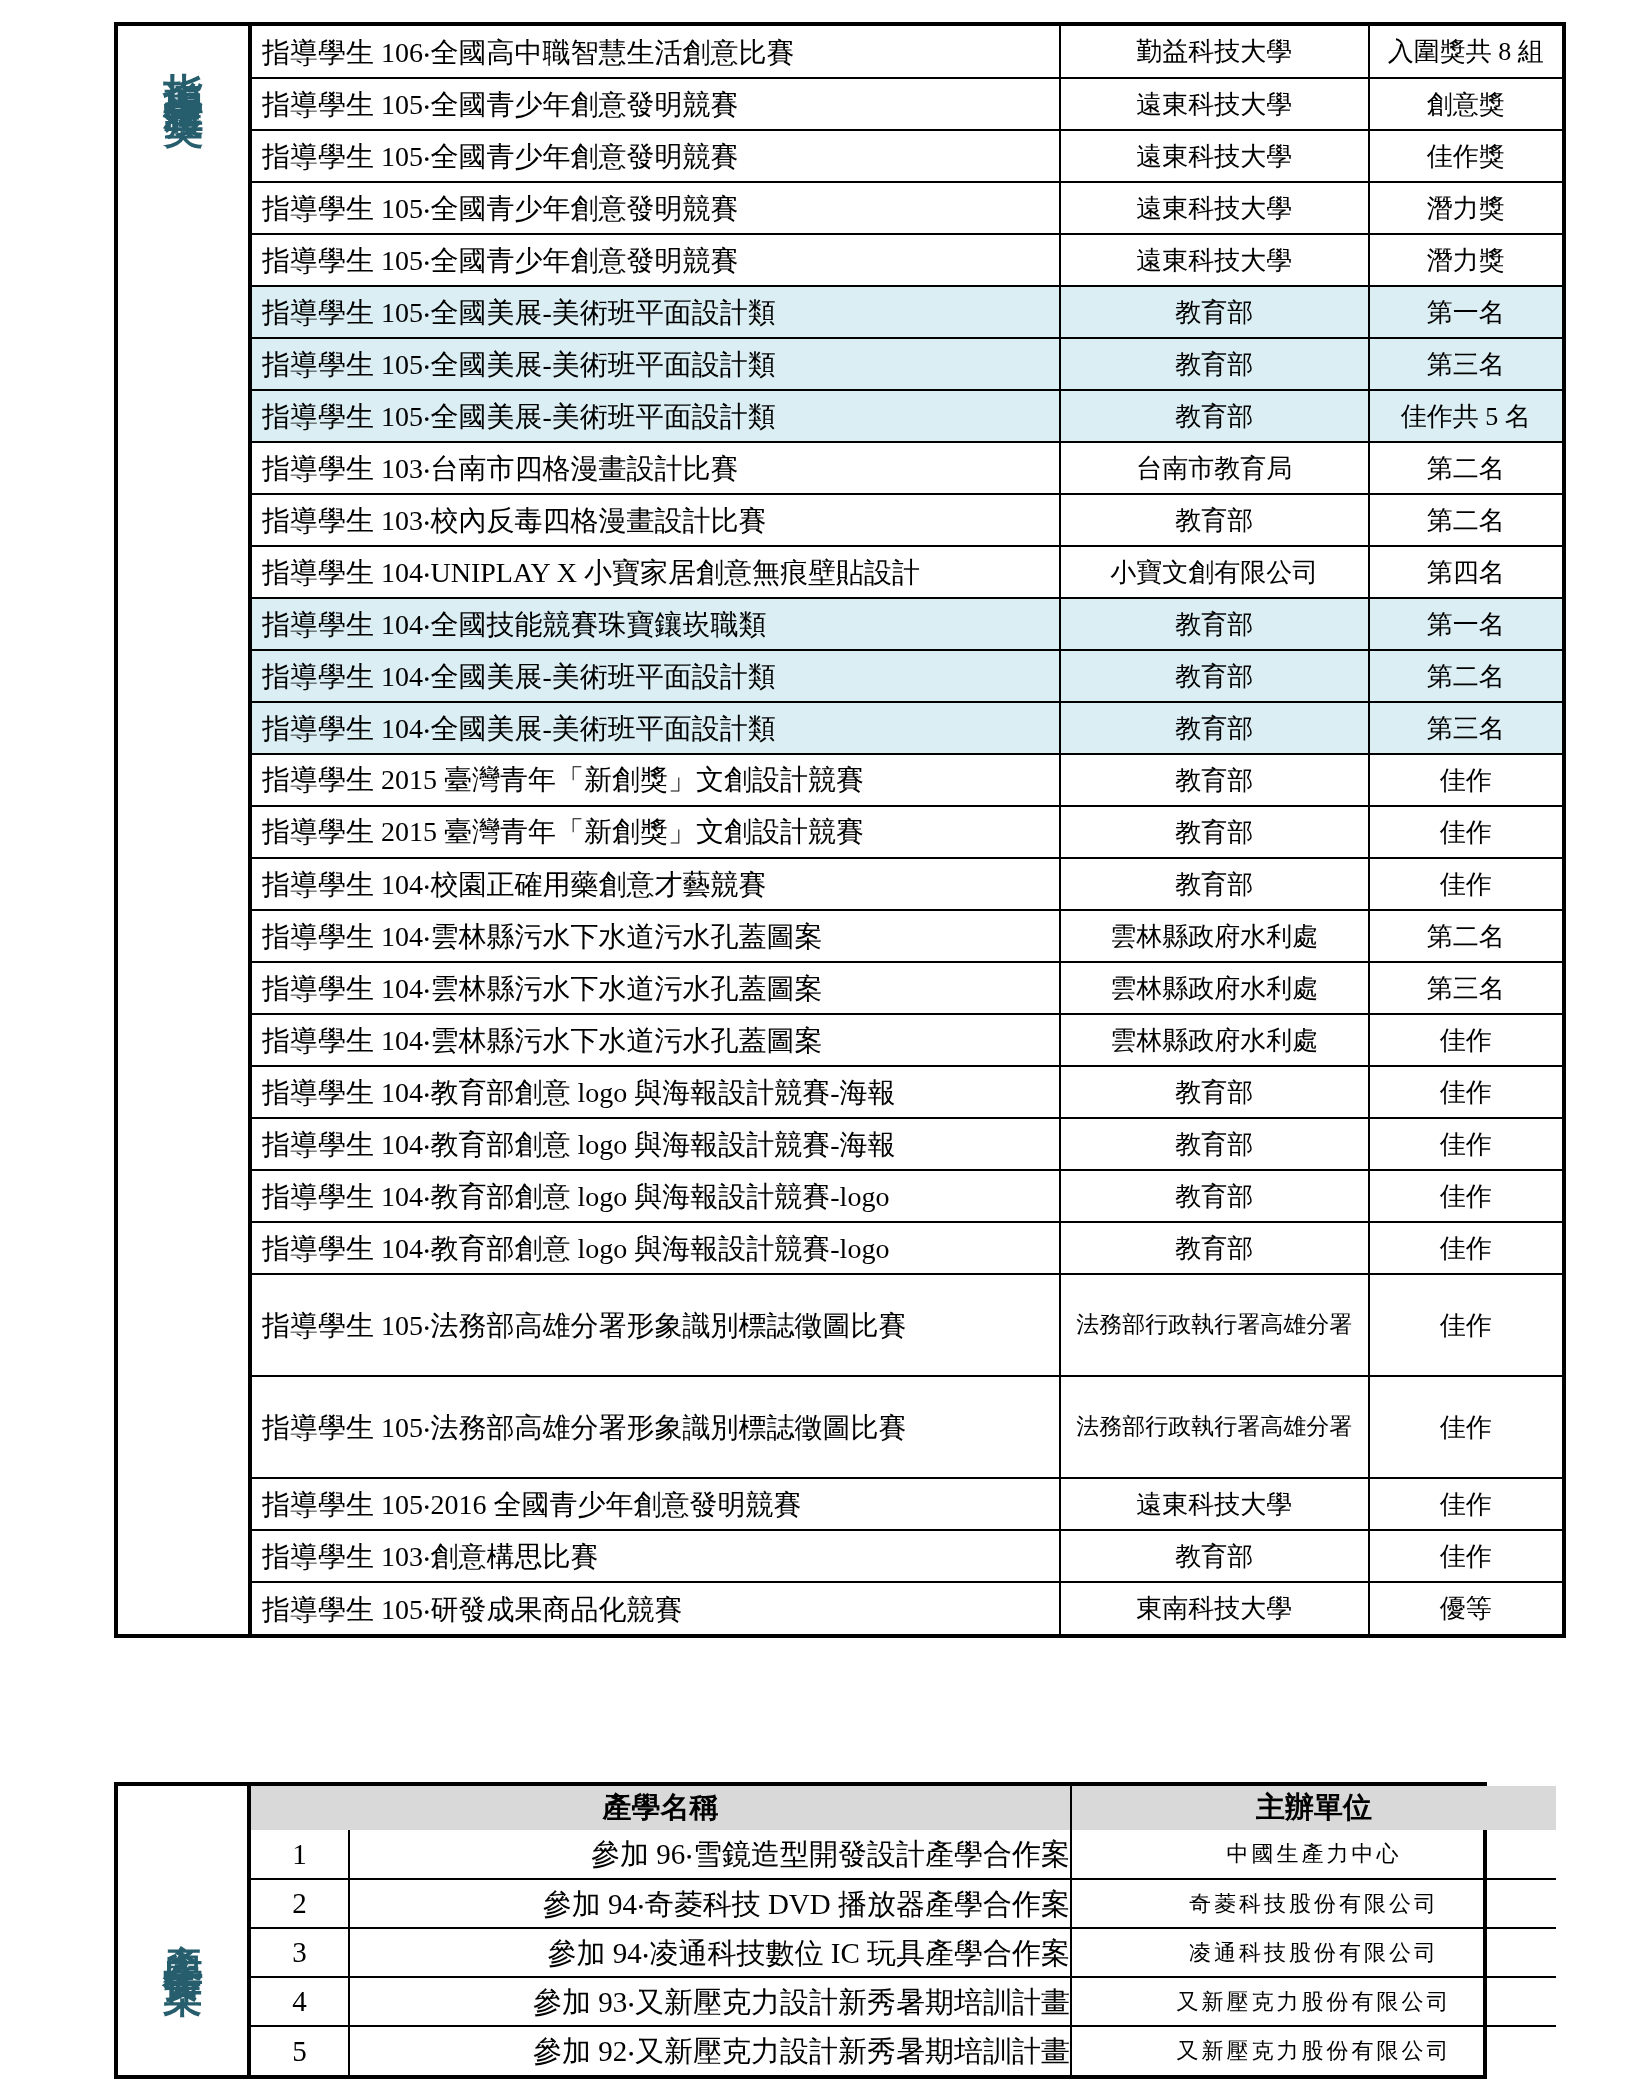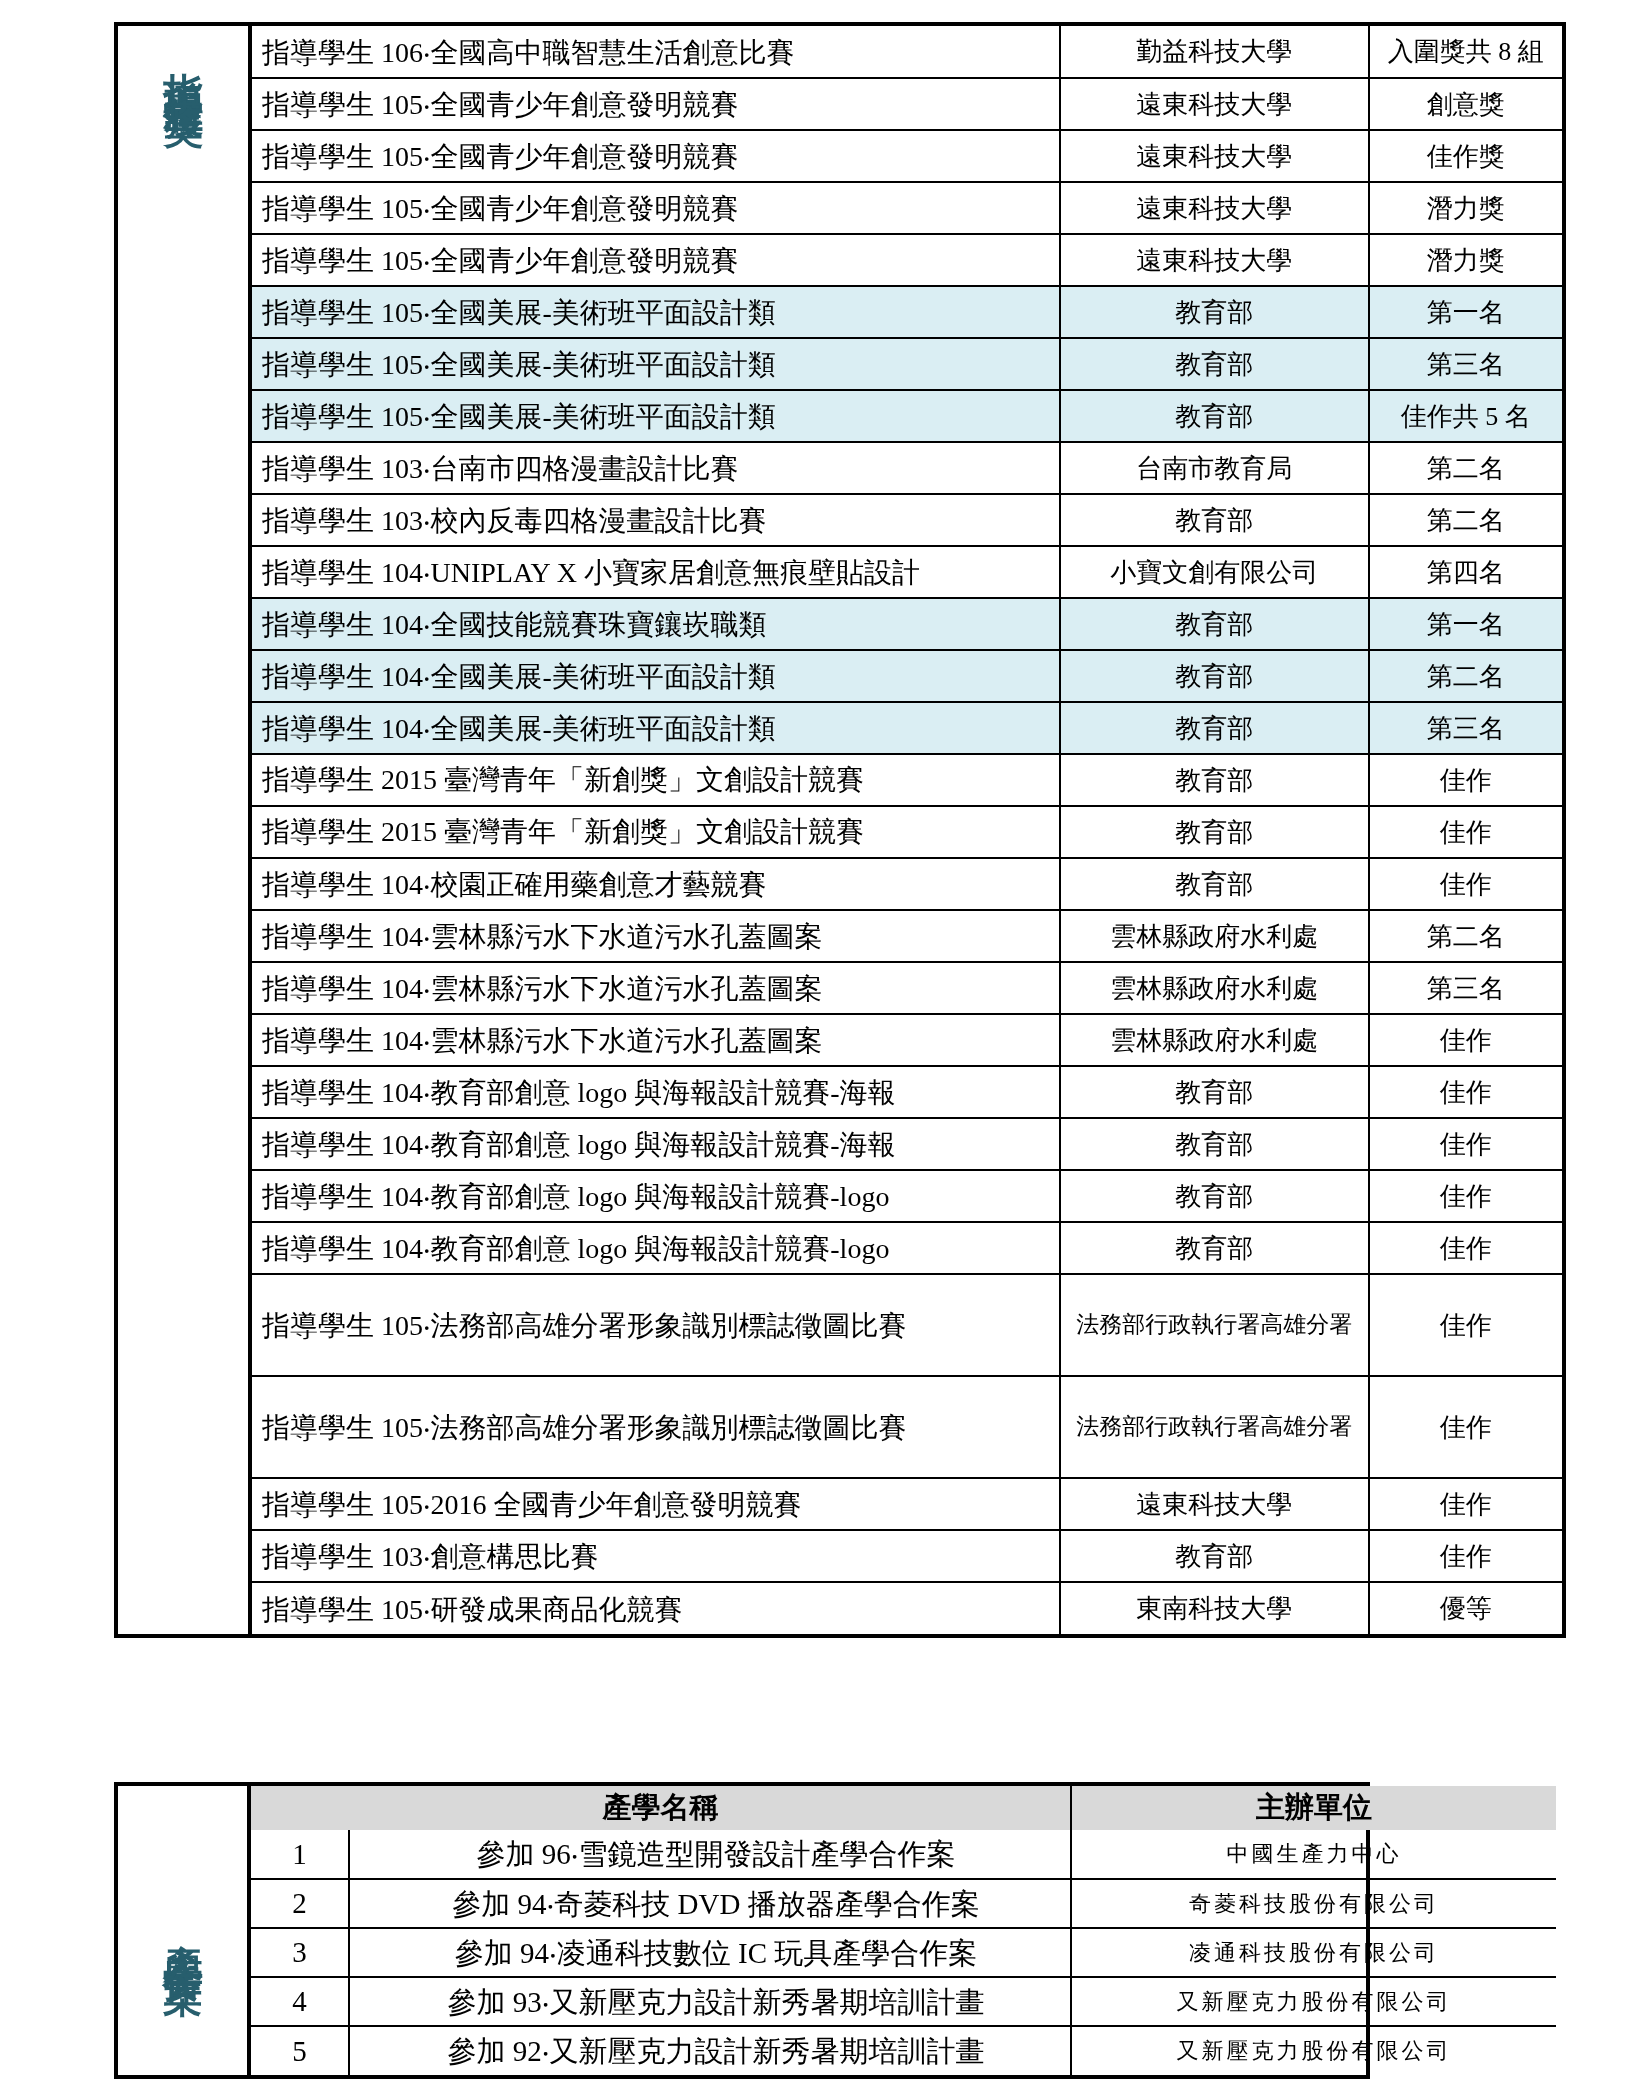--- a/index.html
+++ b/index.html
@@ -6,21 +6,21 @@
     --teal:#275E6D; --hl:#DAEEF3; --gray:#D9D9D9; --bd:#000000; --bg:#FFFFFF;
   }
   *{box-sizing:border-box; margin:0; padding:0;}
   html,body{width:1650px; background:var(--bg);}
   body{height:2089px; position:relative; overflow:hidden;
        font-family:"Liberation Serif","DejaVu Serif",serif; color:#000;}
   .page{position:absolute; inset:0;}
 
   .section{position:absolute; border:4px solid var(--bd); display:flex; background:var(--bg);margin-top:12px;}
   #awards-section{left:114px; top:10px; width:1452px;}
-  #coop-section{left:114px; top:1770px; width:1256px;}
+  #coop-section{left:114px; top:1770px; width:1373px;}
 
   .side-label-col{border-right:4px solid var(--bd); background:var(--bg);
                   display:flex; justify-content:center; flex:0 0 134px;}
   #awards-section .side-label-col{align-items:flex-start; padding-top:14px;}
   #coop-section .side-label-col{align-items:center; flex-basis:133px;}
 
   .vlabel{writing-mode:vertical-rl; text-orientation:upright;
           font-size:40px; font-weight:bold; color:var(--teal);
           letter-spacing:7px; line-height:1;}
 
@@ -38,21 +38,21 @@
   #awards-table td.organizer{font-size:26px; text-align:center;}
   #awards-table td.organizer.small{font-size:23px; line-height:1.3; padding:0 6px;}
   #awards-table td.award{font-size:26px; text-align:center;}
   #awards-table tr.hl td{background:var(--hl);}
 
   
   #coop-table tr.header-row{height:44px;}
   #coop-table tr.body-row{height:49px;}
   #coop-table th{background:var(--gray); font-size:29px; font-weight:bold; text-align:center;}
   #coop-table td.rownum{font-size:29px; text-align:center;}
-  #coop-table td.coop-name{padding-left:12px; font-size:29px; text-align:center;}
+  #coop-table td.coop-name{padding-left:12px; font-size:29px; text-align:right;}
   #coop-table td.coop-org{font-size:22px; text-align:center; letter-spacing:3px;}
 </style>
 </head>
 <body>
 
 <div class="page">
 
   <div class="section" id="awards-section">
     <div class="side-label-col">
       <div class="vlabel">指導學生獲獎</div>

